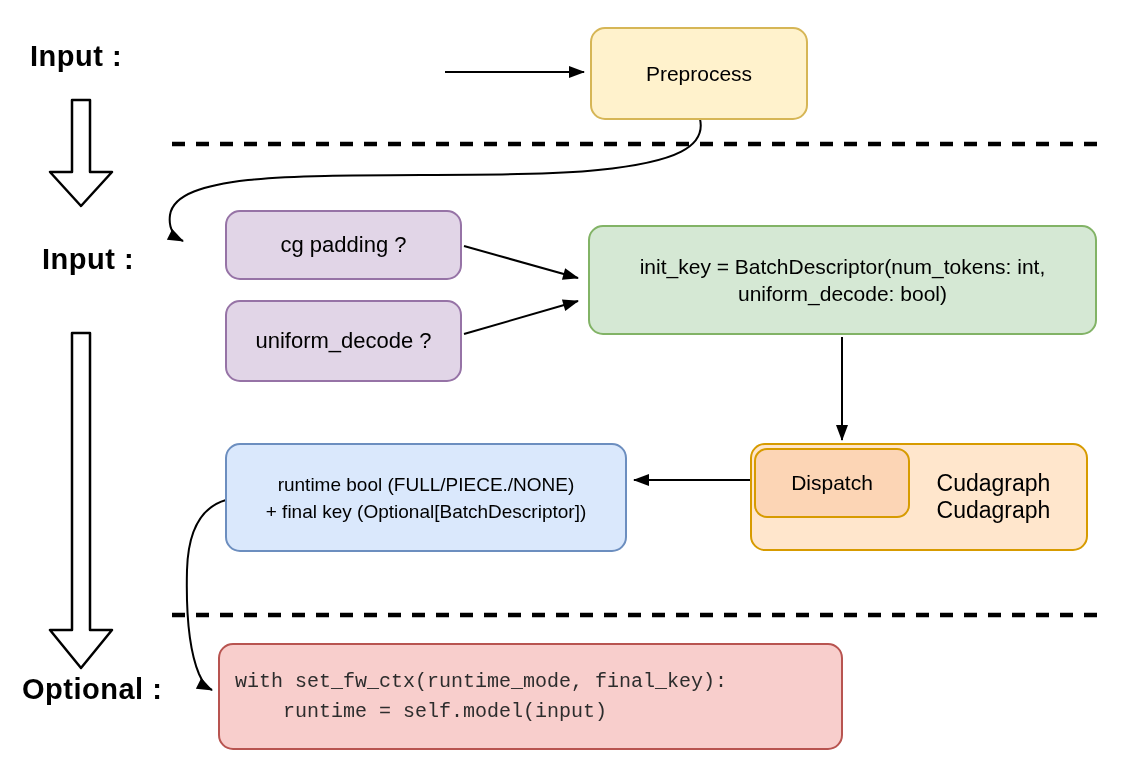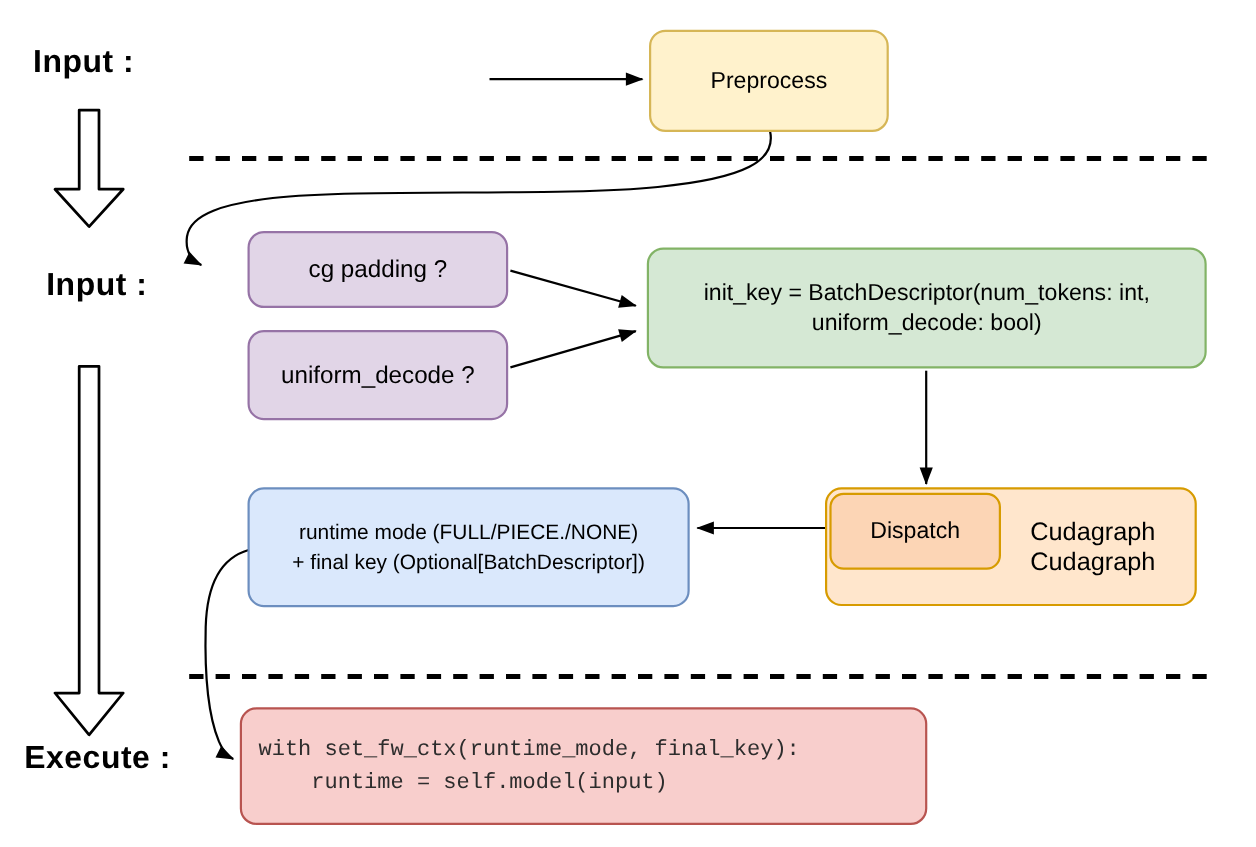--- a/index.html
+++ b/index.html
@@ -69,21 +69,21 @@
     <line x1="464" y1="334" x2="578" y2="301" stroke="#000" stroke-width="2" marker-end="url(#arrowhead)"></line>
     <line x1="842" y1="337" x2="842" y2="440" stroke="#000" stroke-width="2" marker-end="url(#arrowhead)"></line>
     <line x1="750" y1="480" x2="634" y2="480" stroke="#000" stroke-width="2" marker-end="url(#arrowhead)"></line>
 
     <path d="M700,119 C706,146 678,162 598,170 C510,179 330,171 248,180 C205,185 173,194 170,215 C168,230 175,237 183,241" fill="none" stroke="#000" stroke-width="2" marker-end="url(#arrowhead)"></path>
     <path d="M226,500 C198,508 188,535 187,570 C186,610 189,650 199,674 C203,683 206,687 212,690" fill="none" stroke="#000" stroke-width="2" marker-end="url(#arrowhead)"></path>
   </svg>
 
   <div class="stage-label" id="label-input">Input :</div>
   <div class="stage-label" id="label-plan">Input :</div>
-  <div class="stage-label" id="label-execute">Execute :</div>
+  <div class="stage-label" id="label-execute">Optional :</div>
 
 
   <div class="node n-yellow fs21" id="node-preprocess">
     <span>Preprocess</span>
   </div>
 
   <div class="node n-purple fs22" id="node-cg-padding">
     <span>cg padding ?</span>
   </div>
 
@@ -103,21 +103,21 @@
       <div>Cudagraph</div>
       <div>Cudagraph</div>
     </div>
     <div class="node n-orange-inner fs21" id="node-dispatch">
       <span>Dispatch</span>
     </div>
   </div>
 
   <div class="node n-blue fs19" id="node-runtime-key">
     <div class="lines">
-      <div>runtime mode (FULL/PIECE./NONE)</div>
+      <div>runtime bool (FULL/PIECE./NONE)</div>
       <div>+ final key (Optional[BatchDescriptor])</div>
     </div>
   </div>
 
   <div class="node n-red" id="node-execute-code">
     <div class="lines">
       <div class="code-line">with set_fw_ctx(runtime_mode, final_key):</div>
       <div class="code-line">    runtime = self.model(input)</div>
     </div>
   </div>

